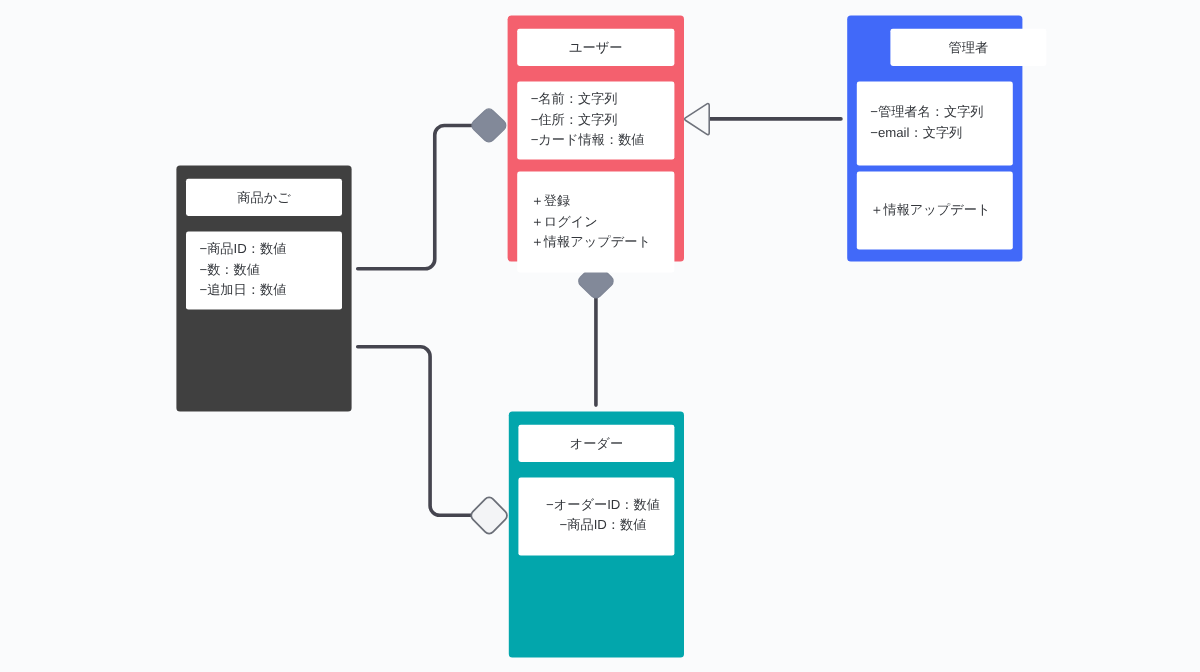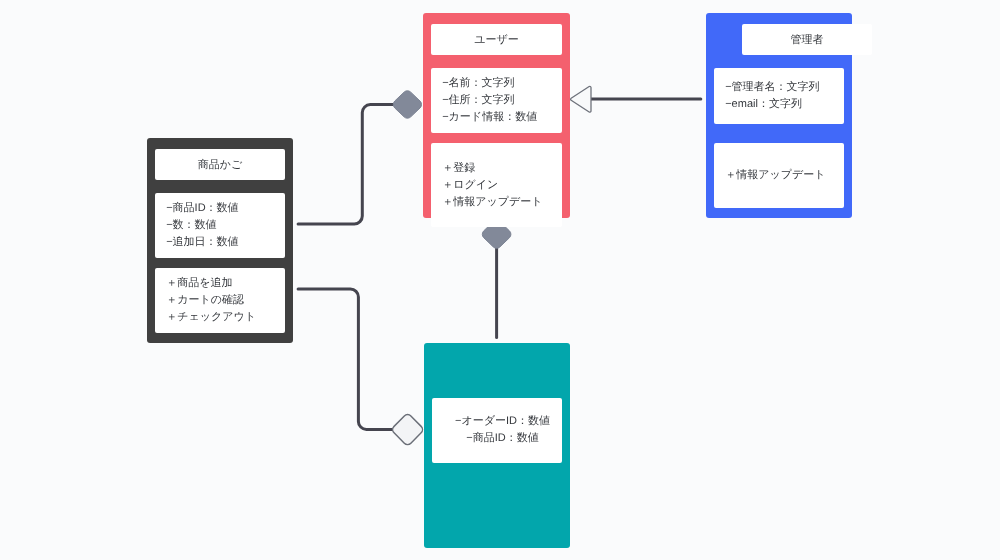--- a/index.html
+++ b/index.html
@@ -51,52 +51,50 @@
 
   <div class="umlclass" style="left:147px;top:138px;width:146px;height:205px;background:#404040;">
     <div class="compartment c-title" style="left:8.2px;top:11.1px;width:129.6px;height:31.4px;">
       <span class="title-text">商品かご</span>
     </div>
     <div class="compartment c-body" style="left:8.2px;top:54.5px;width:129.6px;height:65.4px;">
       <div class="row">−商品ID：数値</div>
       <div class="row">−数：数値</div>
       <div class="row">−追加日：数値</div>
     </div>
-    <div class="compartment c-body" style="left:8.2px;top:130.4px;width:129.6px;height:64.6px;">
-      <div class="row">＋商品を追加</div>
-      <div class="row">＋カートの確認</div>
-      <div class="row">＋チェックアウト</div>
-    </div>
   </div>
   <div class="umlclass" style="left:423px;top:13px;width:147px;height:205px;background:#f4606e;">
     <div class="compartment c-title" style="left:8.2px;top:11.1px;width:130.6px;height:31.4px;">
       <span class="title-text">ユーザー</span>
     </div>
     <div class="compartment c-body" style="left:8.2px;top:54.5px;width:130.6px;height:65.4px;">
       <div class="row">−名前：文字列</div>
       <div class="row">−住所：文字列</div>
       <div class="row">−カード情報：数値</div>
     </div>
     <div class="compartment c-body" style="left:8.2px;top:130.4px;width:130.6px;height:84px;">
       <div class="row">＋登録</div>
       <div class="row">＋ログイン</div>
       <div class="row">＋情報アップデート</div>
     </div>
   </div>
   <div class="umlclass" style="left:706px;top:13px;width:146px;height:205px;background:#4169f9;">
     <div class="compartment c-title" style="left:8.2px;top:11.1px;width:129.6px;height:31.4px;margin-left:28px;">
       <span class="title-text">管理者</span>
     </div>
-    <div class="compartment c-body" style="left:8.2px;top:54.5px;width:129.6px;height:56px;">
+    <div class="compartment c-body" style="left:8.2px;top:54.5px;width:129.6px;height:70px;">
       <div class="row">−管理者名：文字列</div>
       <div class="row">−email：文字列</div>
     </div>
     <div class="compartment c-body" style="left:8.2px;top:130.4px;width:129.6px;height:64.6px;">
       <div class="row">＋情報アップデート</div>
     </div>
   </div>
   <div class="umlclass" style="left:424px;top:343px;width:146px;height:205px;background:#02a6ac;">
+    <div class="compartment c-title" style="left:8.2px;top:11.1px;width:129.6px;height:31.4px;">
+      <span class="title-text">オーダー</span>
+    </div>
     <div class="compartment c-body" style="left:8.2px;top:54.5px;width:129.6px;height:65.4px;text-align:center;">
       <div class="row">−オーダーID：数値</div>
       <div class="row">−商品ID：数値</div>
     </div>
   </div>
 </div>
 
 </body></html>

